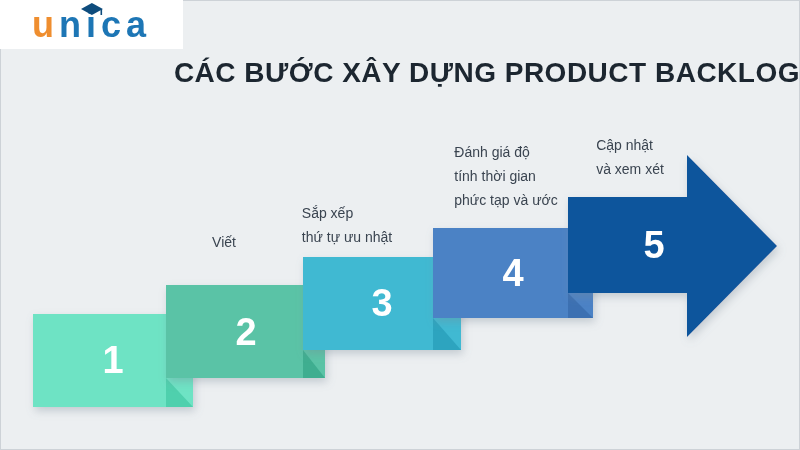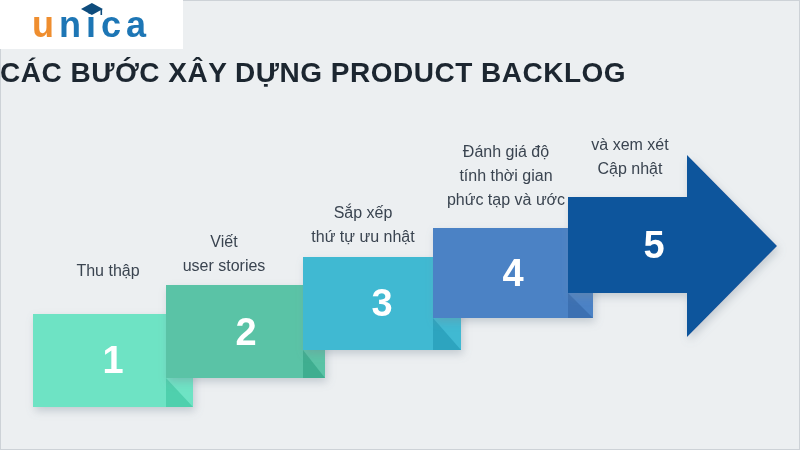--- a/index.html
+++ b/index.html
@@ -11,27 +11,27 @@
   .logo-box{
     position:absolute;left:0;top:0;width:183px;height:49px;background:#ffffff;
     display:flex;align-items:center;justify-content:center;
   }
   .logo{font-size:36px;font-weight:bold;letter-spacing:5px;line-height:1;display:flex;align-items:baseline;}
   .logo .orange{color:#ef8e2f;}
   .logo .blue{color:#1d76b5;}
   .i-wrap{position:relative;display:inline-block;}
   .cap{position:absolute;left:50%;top:-4px;transform:translateX(-55%);line-height:0;}
   .title{
-    position:absolute;left:0;top:52px;width:100%;text-align:left;
+    position:absolute;left:0;top:52px;width:100%;text-align:right;
     font-size:28px;font-weight:bold;letter-spacing:.5px;color:#1c2630;line-height:42px;
   }
   svg.stairs{position:absolute;left:0;top:0;}
   .step-label{
-    position:absolute;transform:translateX(-50%);text-align:center;
-    font-size:16px;line-height:24px;color:#3a4450;white-space:nowrap;
+    position:absolute;transform:translateX(-50%);
+    font-size:14px;line-height:24px;color:#3a4450;white-space:nowrap;
   }
   .step-num{
     position:absolute;transform:translate(-50%,-50%);
     color:#ffffff;font-size:38px;font-weight:bold;
   }
 </style>
 </head>
 <body>
 
 <div class="stage">
@@ -71,38 +71,36 @@
           </svg>
         </span>
       </span>
       <span class="blue">ca</span>
     </div>
   </div>
 
   <div class="title">CÁC BƯỚC XÂY DỰNG PRODUCT BACKLOG</div>
 
   <div class="step-label" style="left:108px;top:259px">
-    <div>Thu thập</div>
   </div>
   <div class="step-label" style="left:224px;top:230px">
     <div>Viết</div>
-    <div>user stories</div>
   </div>
-  <div class="step-label" style="left:363px;top:201px">
+  <div class="step-label" style="left:347px;top:201px">
     <div>Sắp xếp</div>
     <div>thứ tự ưu nhật</div>
   </div>
   <div class="step-label" style="left:506px;top:140px">
     <div>Đánh giá độ</div>
     <div>tính thời gian</div>
     <div>phức tạp và ước</div>
   </div>
   <div class="step-label" style="left:630px;top:133px">
+    <div>Cập nhật</div>
     <div>và xem xét</div>
-    <div>Cập nhật</div>
   </div>
 
   <div class="step-num" style="left:113px;top:360px">1</div>
   <div class="step-num" style="left:246px;top:332px">2</div>
   <div class="step-num" style="left:382px;top:303px">3</div>
   <div class="step-num" style="left:513px;top:273px">4</div>
   <div class="step-num" style="left:654px;top:245px">5</div>
 
 </div>
 

